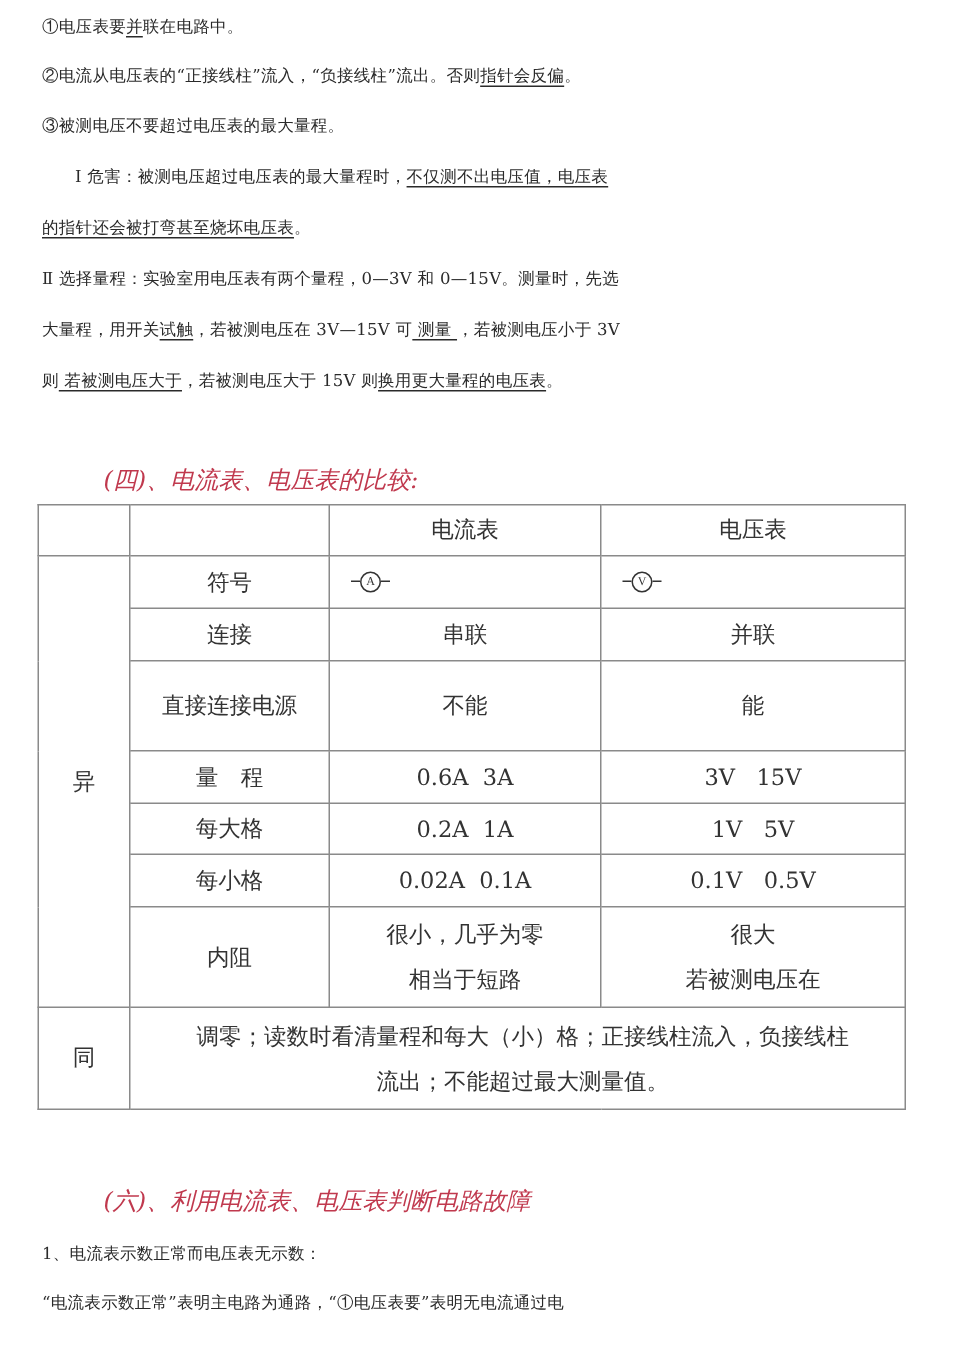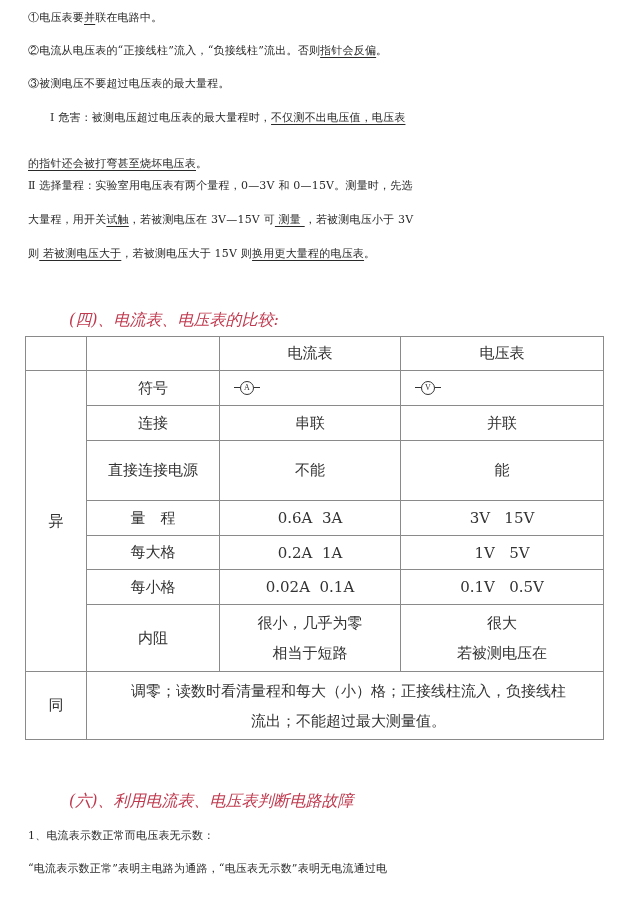--- a/index.html
+++ b/index.html
@@ -23,21 +23,21 @@
 <div class="line" style="top:41px">
   <span>②电流从电压表的“正接线柱”流入，“负接线柱”流出。否则</span><span class="u">指针会反偏</span><span>。</span>
 </div>
 <div class="line" style="top:74px">
   <span>③被测电压不要超过电压表的最大量程。</span>
 </div>
 
 <div class="line" style="top:108px;left:50px">
   <span>Ⅰ  危害：被测电压超过电压表的最大量程时，</span><span class="u">不仅测不出电压值，电压表</span>
 </div>
-<div class="line" style="top:154px">
+<div class="line" style="top:142px">
   <span class="u">的指针还会被打弯甚至烧坏电压表</span><span>。</span>
 </div>
 
 <div class="line" style="top:176px">
   <span>Ⅱ  选择量程：实验室用电压表有两个量程，0—3V 和 0—15V。测量时，先选</span>
 </div>
 <div class="line" style="top:210px">
   <span>大量程，用开关</span><span class="u">试触</span><span>，若被测电压在 3V—15V 可</span><span class="u"> 测量 </span><span>，若被测电压小于 3V</span>
 </div>
 <div class="line" style="top:244px">
@@ -119,13 +119,13 @@
     <td colspan="3" style="text-align:center;padding-left:7px;line-height:30px">
       <div>调零；读数时看清量程和每大（小）格；正接线柱流入，负接线柱</div>
       <div>流出；不能超过最大测量值。</div>
     </td>
   </tr>
 </tbody>
   </table>
 
 <div class="heading" style="top:791px">(六)、利用电流表、电压表判断电路故障</div>
 <div class="line" style="top:826px">1、电流表示数正常而电压表无示数：</div>
-<div class="line" style="top:859px">“电流表示数正常”表明主电路为通路，“电压表无示数”表明无电流通过电</div>
+<div class="line" style="top:859px">“电流表示数正常”表明主电路为通路，“①电压表要”表明无电流通过电</div>
 
 </body></html>

